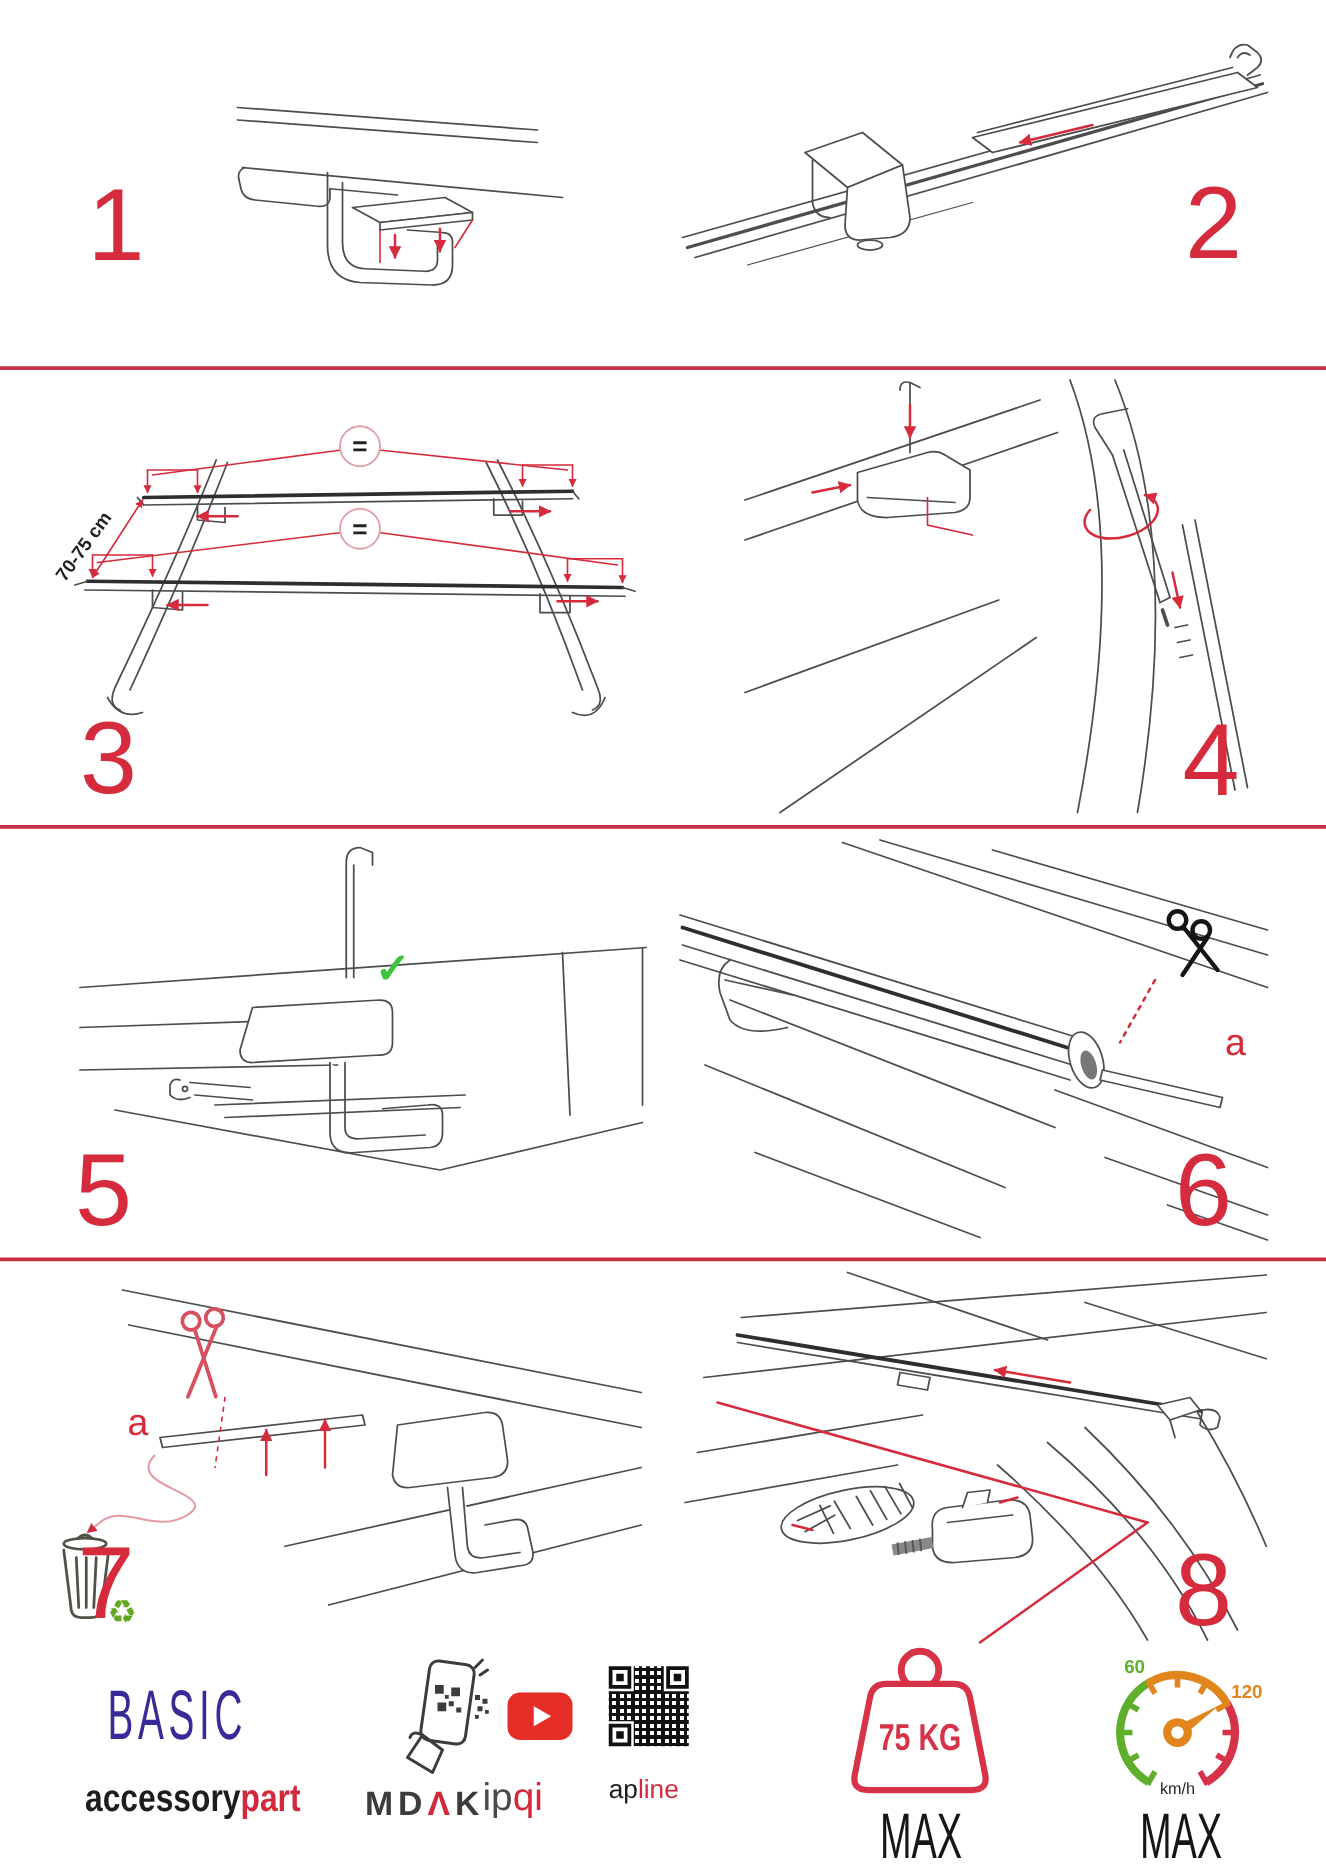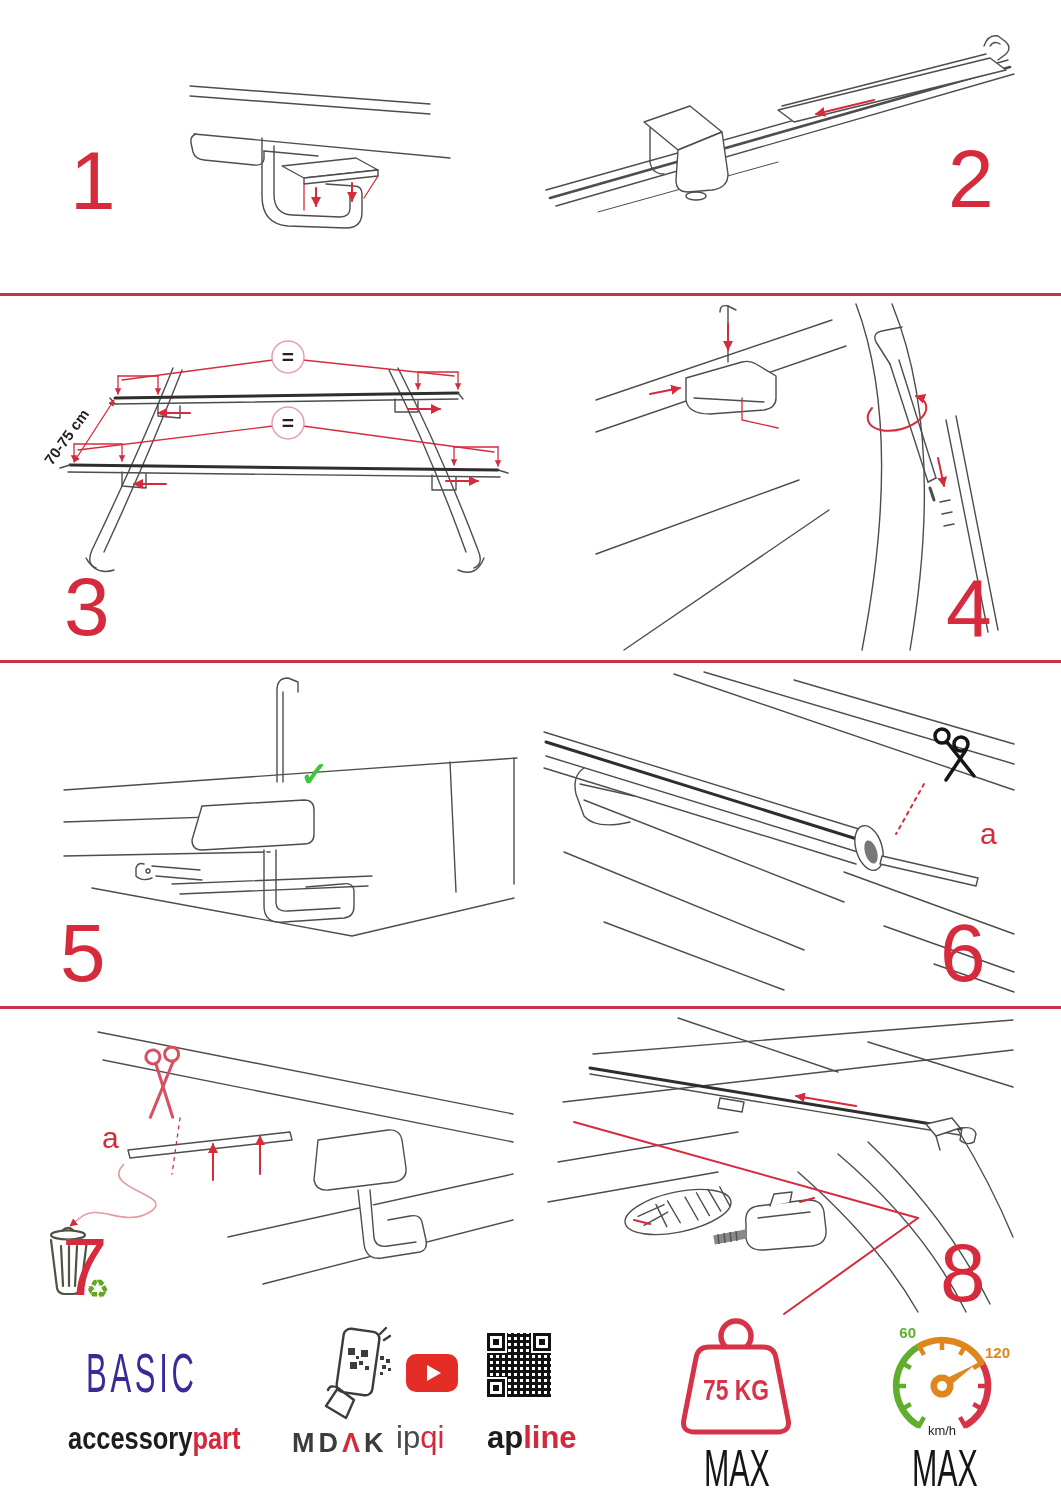--- a/index.html
+++ b/index.html
@@ -61,35 +61,35 @@
   }
   .mdak .red{color:var(--brand_red,#d2293c)}
   .yt{
     position:absolute;left:406px;top:1354px;width:52px;height:38px;border-radius:10px;
     background:var(--youtube_red,#e52d27);display:flex;align-items:center;justify-content:center;
   }
   .yt .play{
     width:0;height:0;border-top:8px solid transparent;border-bottom:8px solid transparent;
     border-left:14px solid #fff;margin-left:3px;
   }
-  .ipqi{position:absolute;left:396px;top:1420px;font-size:31px;color:#4a4a49;white-space:nowrap}
+  .ipqi{position:absolute;left:386px;top:1420px;font-size:31px;color:#4a4a49;white-space:nowrap}
   .ipqi .red{color:var(--brand_red,#d2293c)}
   .qr{
     position:absolute;left:487px;top:1333px;width:64px;height:64px;
     background:
       repeating-linear-gradient(90deg,#111 0 3px,transparent 3px 6px),
       repeating-linear-gradient(0deg,#111 0 3px,#fff 3px 6px);
   }
   .qr .finder{
     position:absolute;width:12px;height:12px;border:3px solid #111;background:#fff;
     box-shadow:0 0 0 2px #fff;
   }
   .qr .finder::after{content:"";position:absolute;left:3px;top:3px;width:6px;height:6px;background:#111}
   .qr .f-tl{left:0;top:0}.qr .f-tr{right:0;top:0}.qr .f-bl{left:0;bottom:0}
-  .apline{position:absolute;left:487px;top:1420px;font-size:31px;font-weight:700;white-space:nowrap}
+  .apline{position:absolute;left:487px;top:1420px;font-size:21px;font-weight:400;white-space:nowrap}
   .apline .black{color:var(--brand_black,#1d1d1b)}
   .apline .red{color:var(--brand_red,#d2293c)}
   #weight-icon{position:absolute;left:664px;top:1316px}
   #speed-icon{position:absolute;left:872px;top:1320px}
   .maxlabel{
     position:absolute;width:145px;text-align:center;font-size:46px;color:#161616;
     top:1438px;
   }
   .maxlabel span{display:inline-block;transform:scale(0.66,1.12);transform-origin:center top;white-space:nowrap}
   .max-w{left:664px}.max-s{left:872px}

